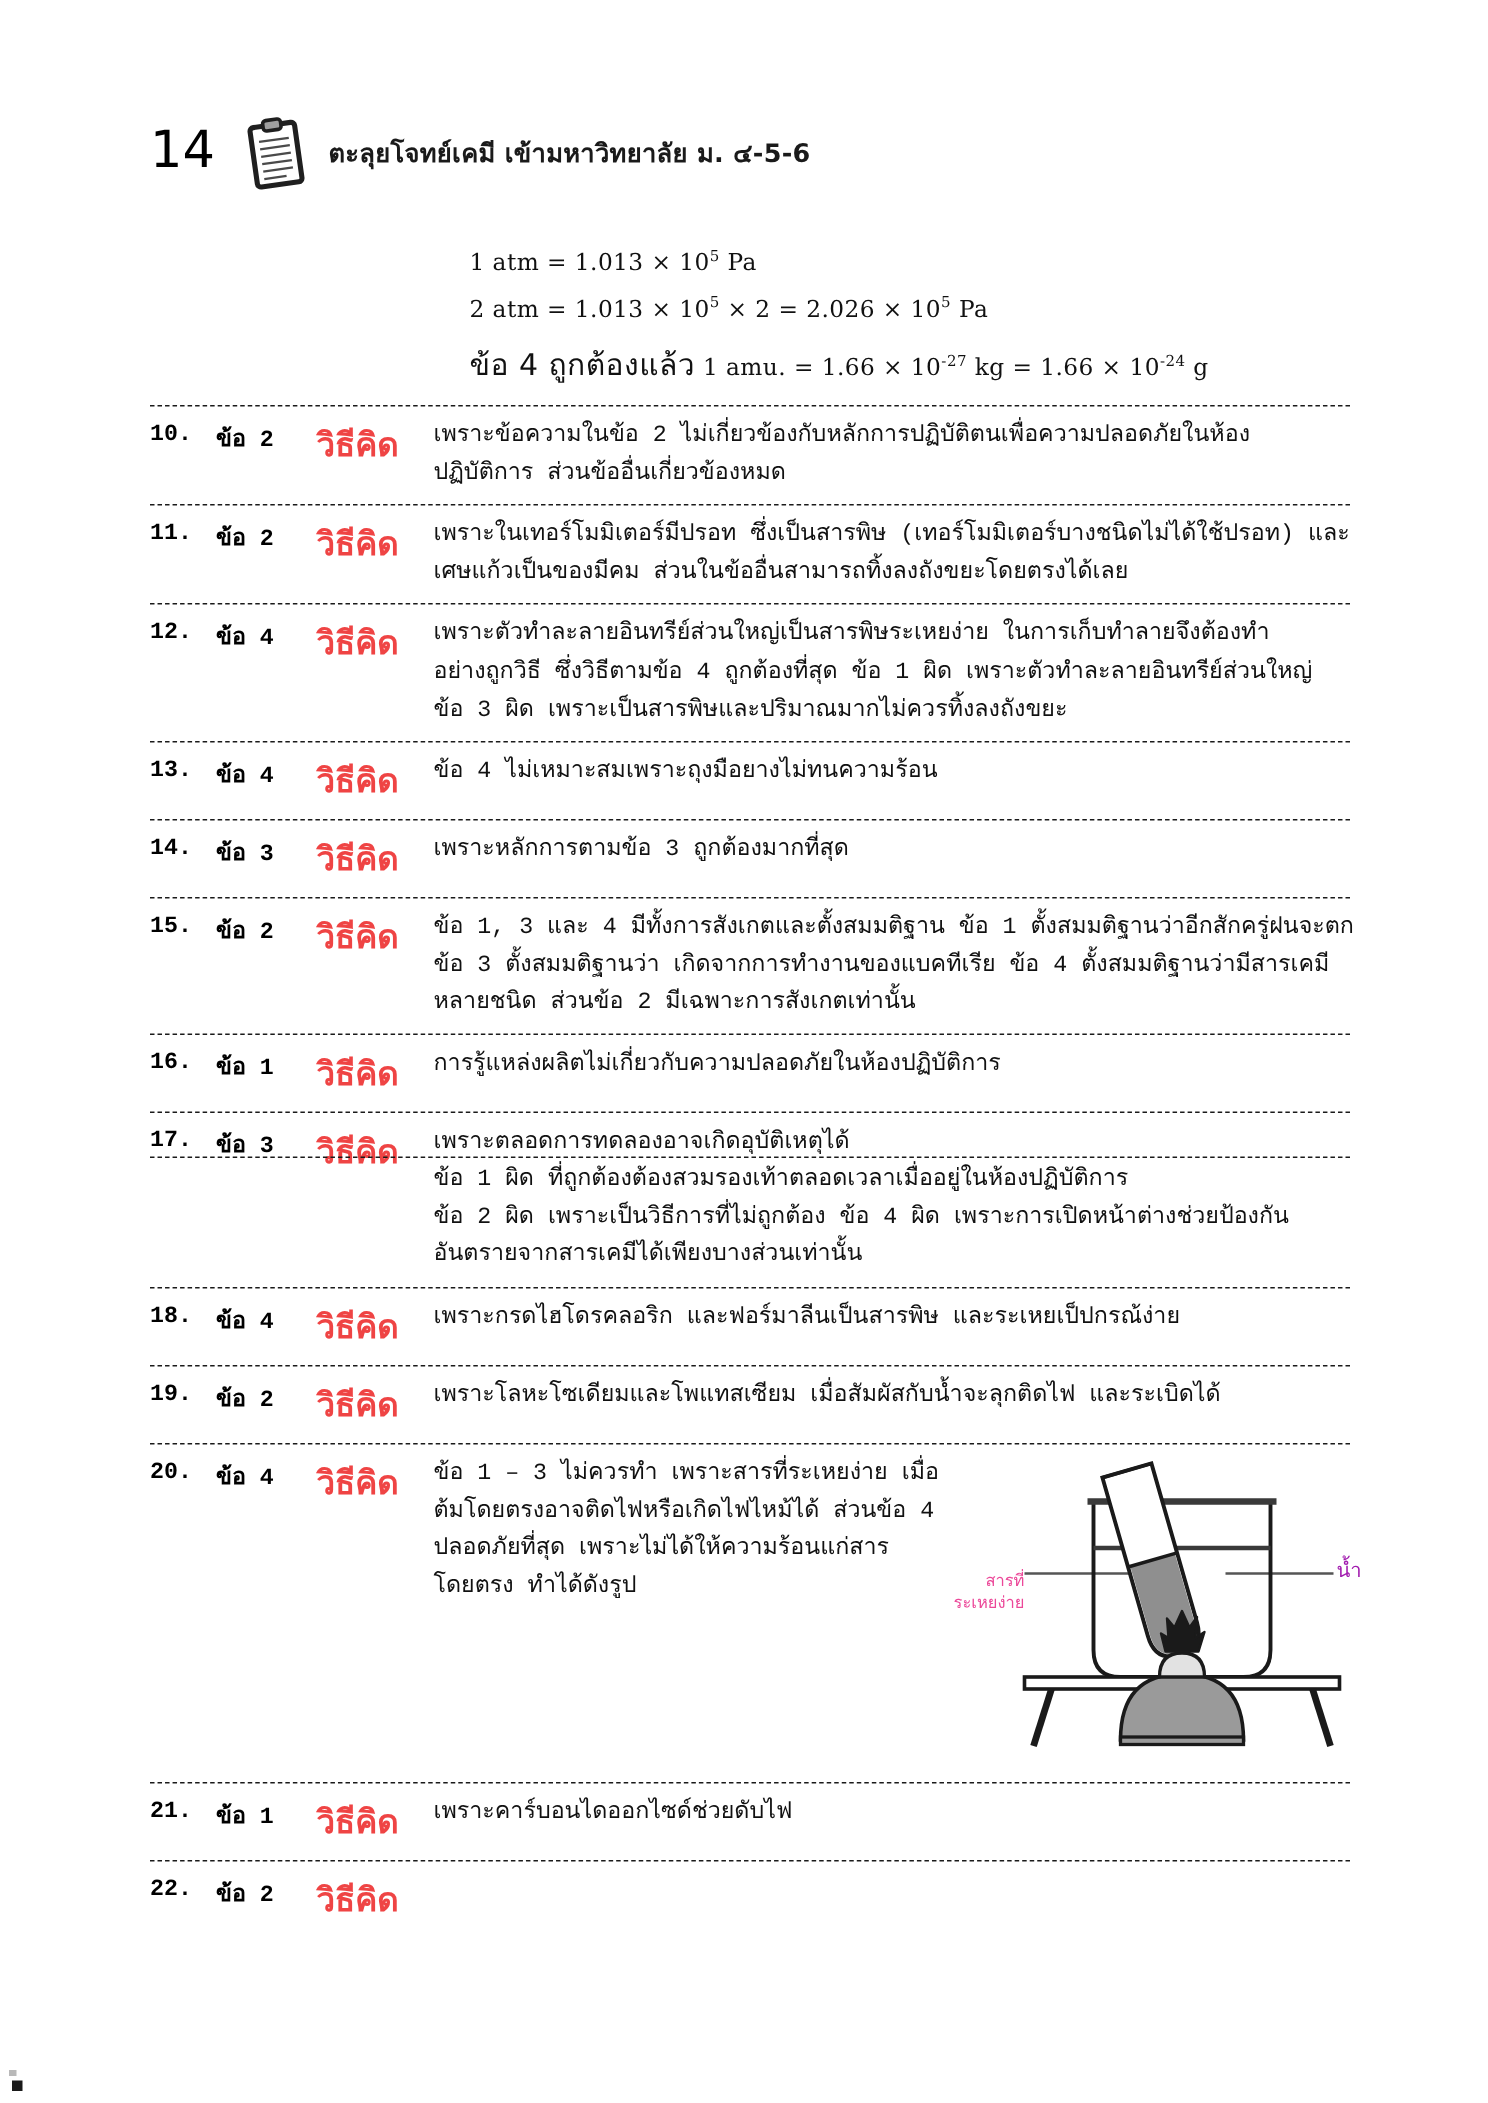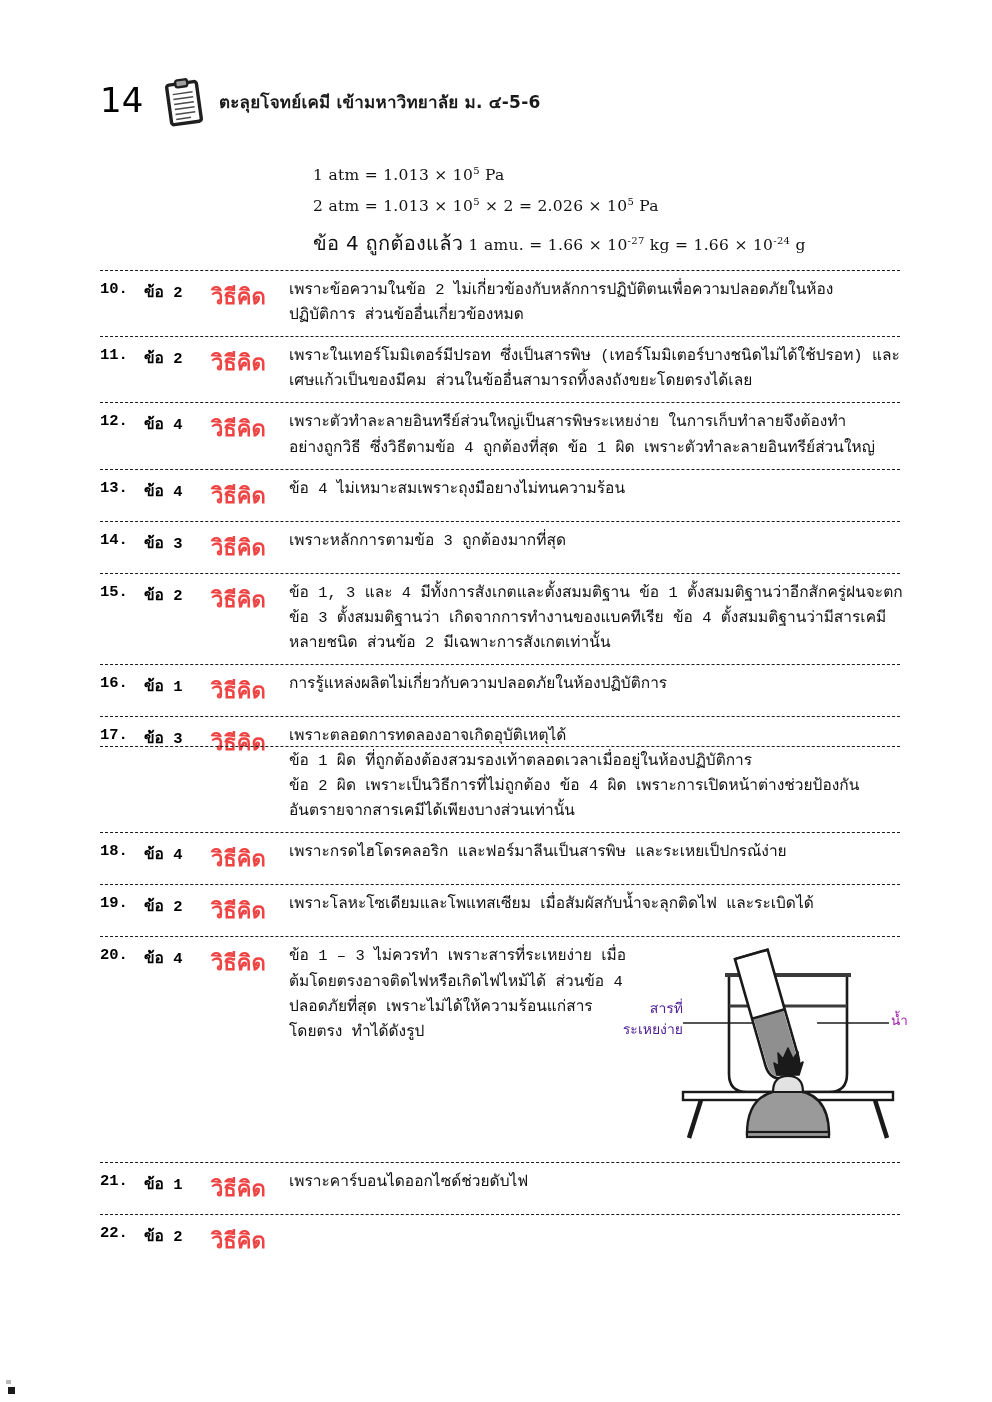--- a/index.html
+++ b/index.html
@@ -246,20 +246,21 @@
 
   <div class="divider"></div>
 
   <div class="row">
     <div class="col-num">12.</div>
     <div class="col-choice">ข้อ 4</div>
     <div class="col-label">วิธีคิด</div>
     <div class="col-body">
       <div class="body-line">เพราะตัวทำละลายอินทรีย์ส่วนใหญ่เป็นสารพิษระเหยง่าย  ในการเก็บทำลายจึงต้องทำ</div>
       <div class="body-line">อย่างถูกวิธี ซึ่งวิธีตามข้อ 4 ถูกต้องที่สุด ข้อ 1 ผิด เพราะตัวทำละลายอินทรีย์ส่วนใหญ่</div>
+      <div class="body-line">ข้อ 3 ผิด เพราะเป็นสารพิษและปริมาณมากไม่ควรทิ้งลงถังขยะ</div>
     </div>
   </div>
 
   <div class="divider"></div>
 
   <div class="row">
     <div class="col-num">13.</div>
     <div class="col-choice">ข้อ 4</div>
     <div class="col-label">วิธีคิด</div>
     <div class="col-body">
@@ -379,21 +380,21 @@
         <path d="M 254 156 L 266 194" stroke="#1a1a1a" stroke-width="4.5" fill="none"></path>
 
         <path d="M 126 190 Q 126 146 167 146 Q 208 146 208 190 Z" fill="#9a9a9a" stroke="#1a1a1a" stroke-width="2.4"></path>
         <rect x="126" y="188" width="82" height="5" fill="#9a9a9a" stroke="#1a1a1a" stroke-width="2.2"></rect>
 
         <path d="M 152 148 Q 152 132 167 132 Q 182 132 182 148 Z" fill="#e2e2e2" stroke="#1a1a1a" stroke-width="2.2"></path>
 
         <path d="M 167 104 L 172 115 L 177 108 L 176 122 L 182 118 L 178 131 L 156 131 L 153 119 L 158 122 L 157 109 L 162 115 Z" fill="#1a1a1a" stroke="#1a1a1a" stroke-width="1.6" stroke-linejoin="round"></path>
       </svg>
 
-      <div style="position:absolute; left:0px; top:55px; width:62px; text-align:right; font-size:14px; line-height:1.45; color:#4c1d95;">
+      <div style="position:absolute; left:0px; top:78px; width:62px; text-align:right; font-size:11px; line-height:1.45; color:#ec4899;">
         <div>สารที่</div>
         <div>ระเหยง่าย</div>
       </div>
 
       <div style="position:absolute; left:270px; top:65px; font-size:13.5px; color:#a21caf;">น้ำ</div>
     </div>
   </div>
 
   <div class="divider"></div>
 

